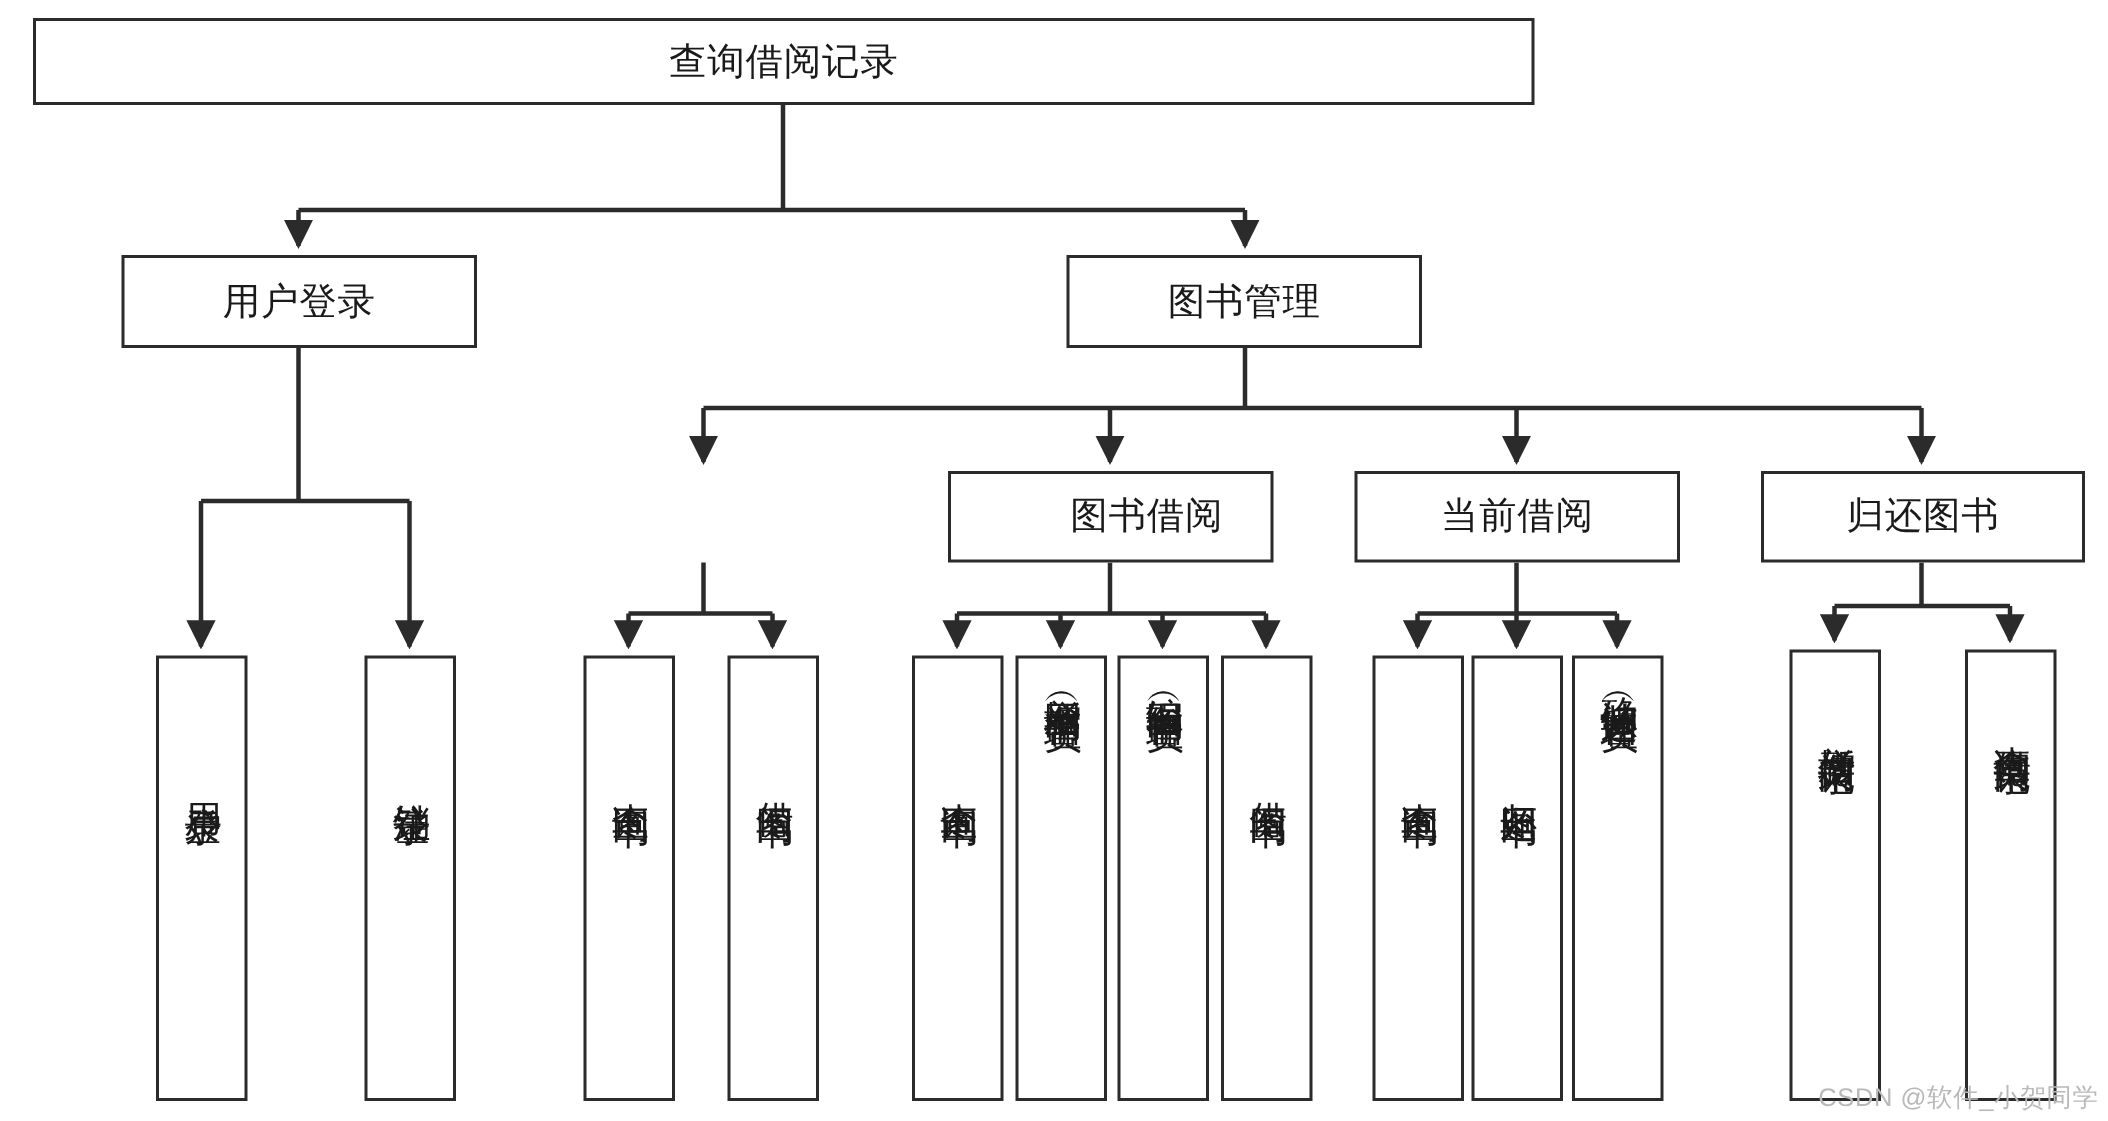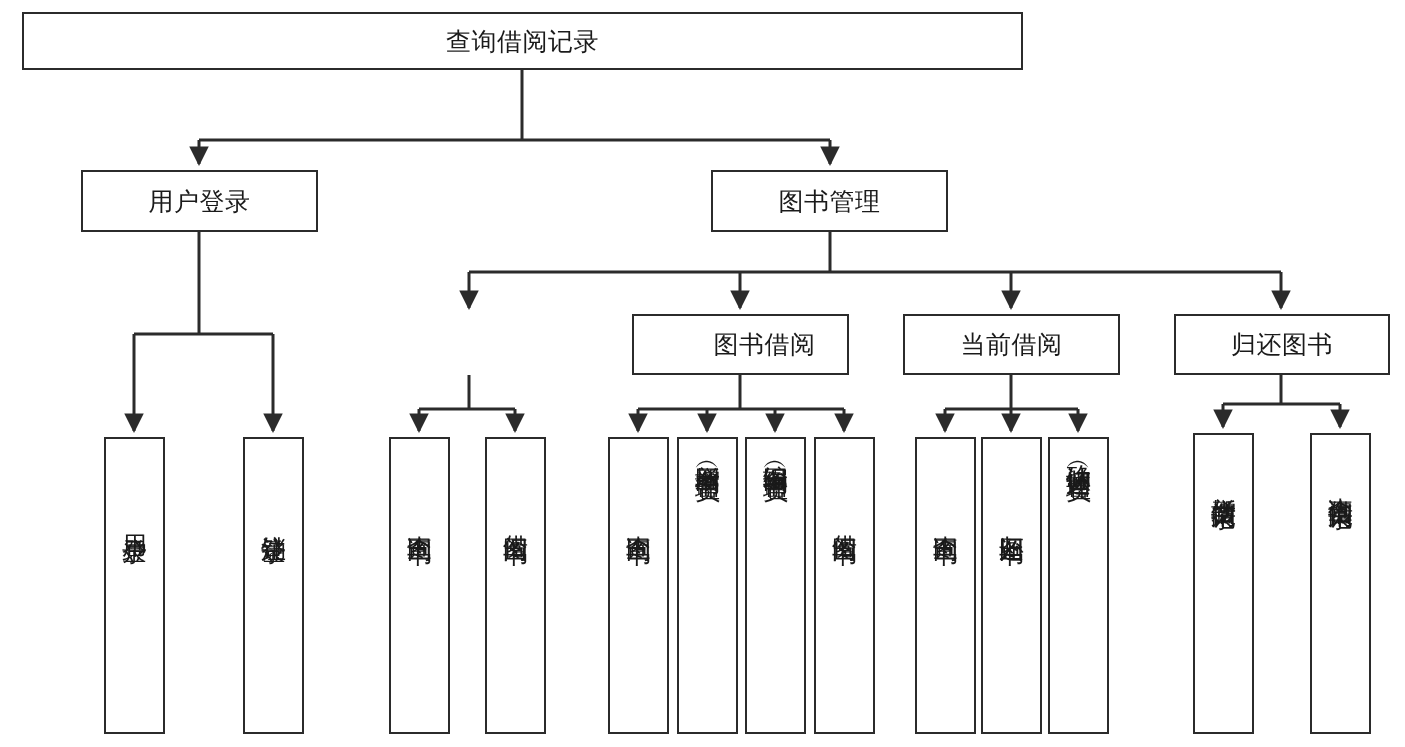--- a/index.html
+++ b/index.html
@@ -182,14 +182,15 @@
     <span class="node-label">确认归还（管理员）</span>
   </div>
 
   <div class="node vert" style="left:1193px; top:433px; width:61px; height:301px; padding-top:42px;">
     <span class="node-label">新增借阅记录</span>
   </div>
   <div class="node vert" style="left:1310px; top:433px; width:61px; height:301px; padding-top:42px;">
     <span class="node-label">查询借阅记录</span>
   </div>
 
+  <div class="watermark">CSDN @软件_小贺同学</div>
 
 </div>
 
 </body></html>

